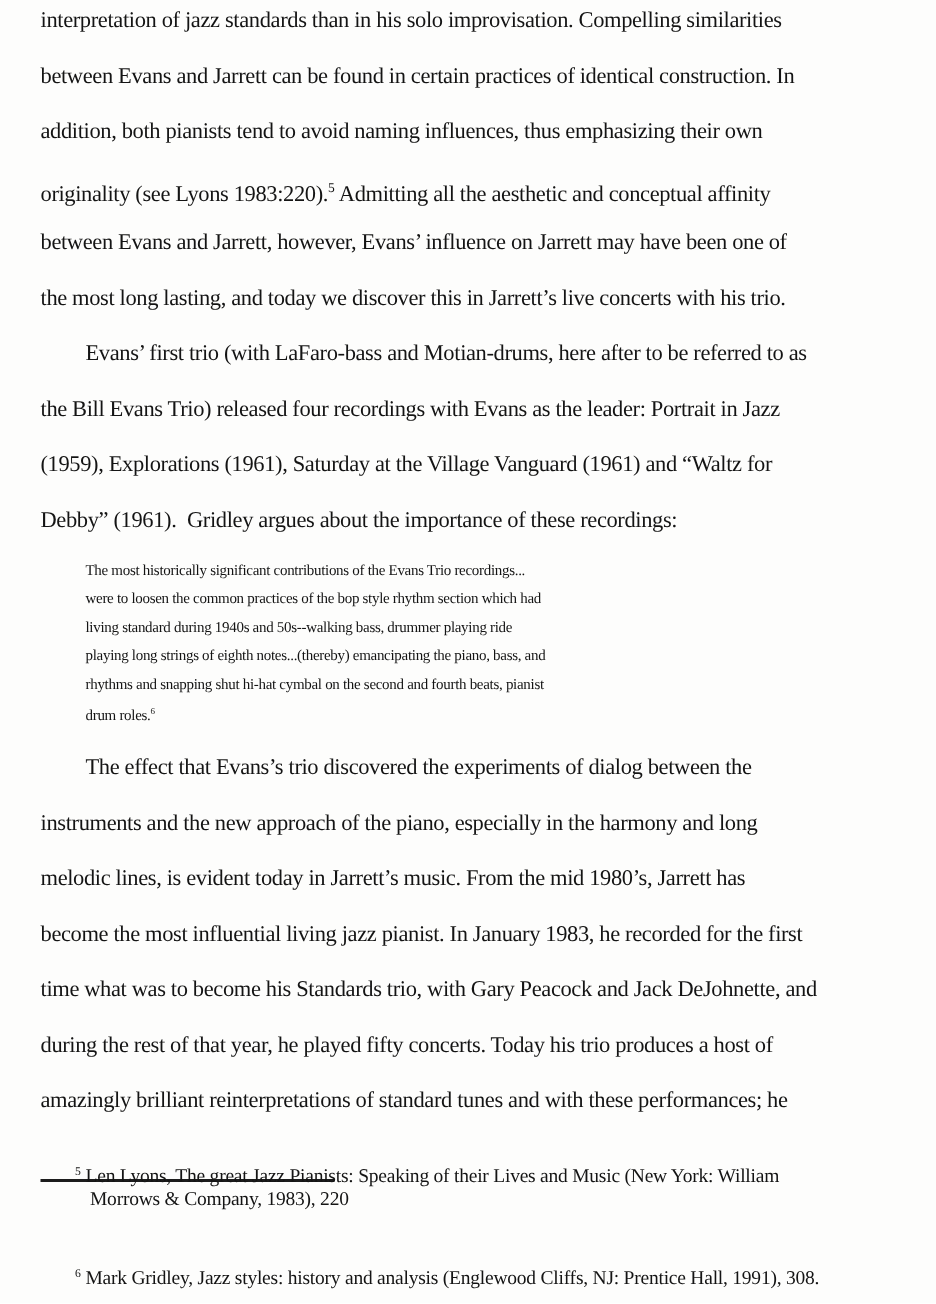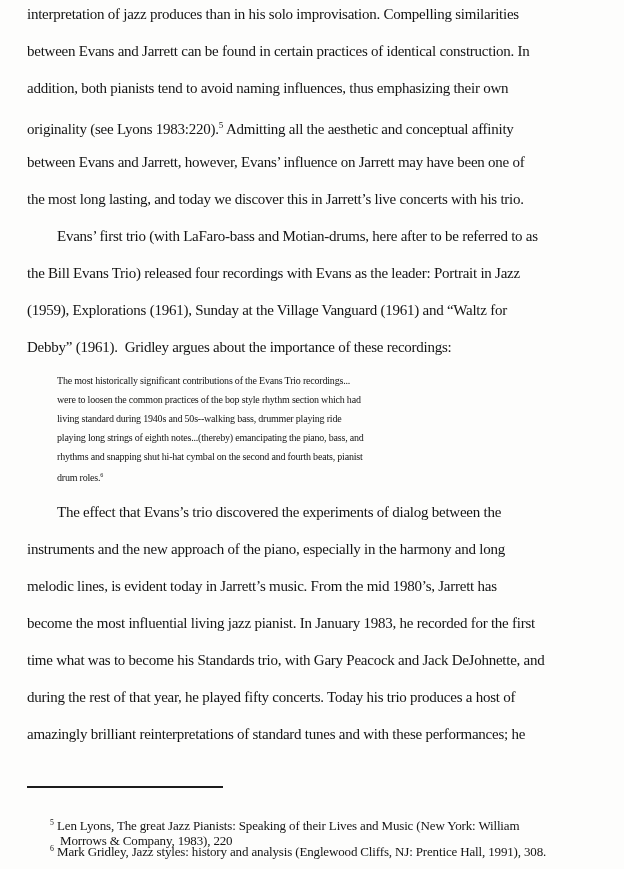--- a/index.html
+++ b/index.html
@@ -64,42 +64,42 @@
   .sup {
     vertical-align: super;
     font-size: 60%;
     letter-spacing: 0;
   }
   
   #para1 { top: -4px; }
   #para2 { top: 218px; }
   #blockquote { top: 371px; }
   #para3 { top: 494px; }
-  #footnote5 { top: 814px; }
+  #footnote5 { top: 772px; }
   #footnote6 { top: 840px; }
 </style>
 </head>
 <body>
 
 <div class="page">
   <div class="content">
 
     <div id="para1" class="para body-text">
-        <div class="line"><span>interpretation of jazz produces than in his solo improvisation. Compelling similarities</span></div>
+        <div class="line"><span>interpretation of jazz standards than in his solo improvisation. Compelling similarities</span></div>
         <div class="line"><span>between Evans and Jarrett can be found in certain practices of identical construction. In</span></div>
         <div class="line"><span>addition, both pianists tend to avoid naming influences, thus emphasizing their own</span></div>
         <div class="line"><span>originality (see Lyons 1983:220).</span><span class="sup">5</span><span> Admitting all the aesthetic and conceptual affinity</span></div>
         <div class="line"><span>between Evans and Jarrett, however, Evans’ influence on Jarrett may have been one of</span></div>
         <div class="line"><span>the most long lasting, and today we discover this in Jarrett’s live concerts with his trio.</span></div>
       </div>
 
     <div id="para2" class="para body-text indent">
         <div class="line"><span>Evans’ first trio (with LaFaro-bass and Motian-drums, here after to be referred to as</span></div>
         <div class="line"><span>the Bill Evans Trio) released four recordings with Evans as the leader: </span><span class="it">Portrait in Jazz</span></div>
-        <div class="line"><span>(1959), </span><span class="it">Explorations</span><span> (1961), </span><span class="it">Sunday at the Village Vanguard</span><span> (1961) and “Waltz for</span></div>
+        <div class="line"><span>(1959), </span><span class="it">Explorations</span><span> (1961), </span><span class="it">Saturday at the Village Vanguard</span><span> (1961) and “Waltz for</span></div>
         <div class="line"><span>Debby” (1961).  Gridley argues about the importance of these recordings:</span></div>
       </div>
 
     <div id="blockquote" class="para quote-text">
         <div class="line"><span>The most historically significant contributions of the Evans Trio recordings...</span></div>
         <div class="line"><span>were to loosen the common practices of the bop style rhythm section which had</span></div>
         <div class="line"><span>living standard during 1940s and 50s--walking bass, drummer playing ride</span></div>
         <div class="line"><span>playing long strings of eighth notes...(thereby) emancipating the piano, bass, and</span></div>
         <div class="line"><span>rhythms and snapping shut hi-hat cymbal on the second and fourth beats, pianist</span></div>
         <div class="line"><span>drum roles.</span><span class="sup">6</span></div>

